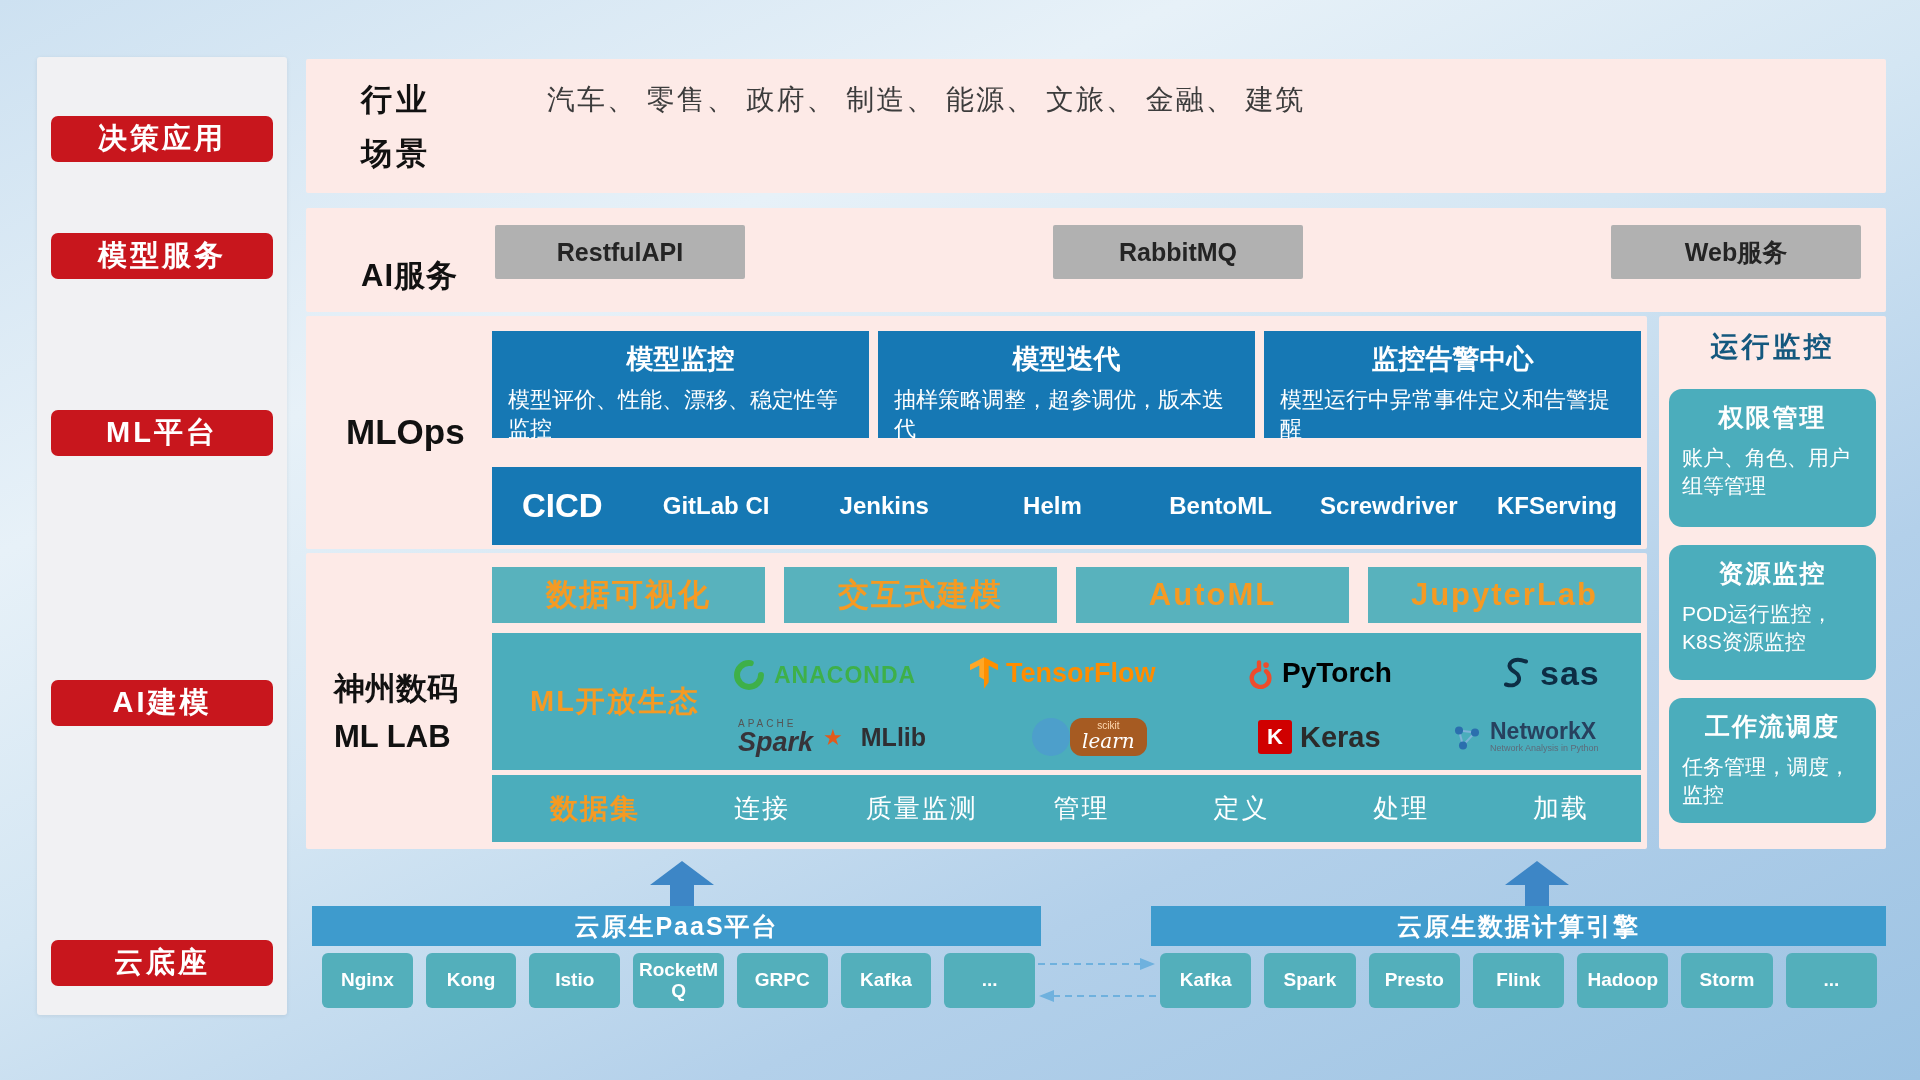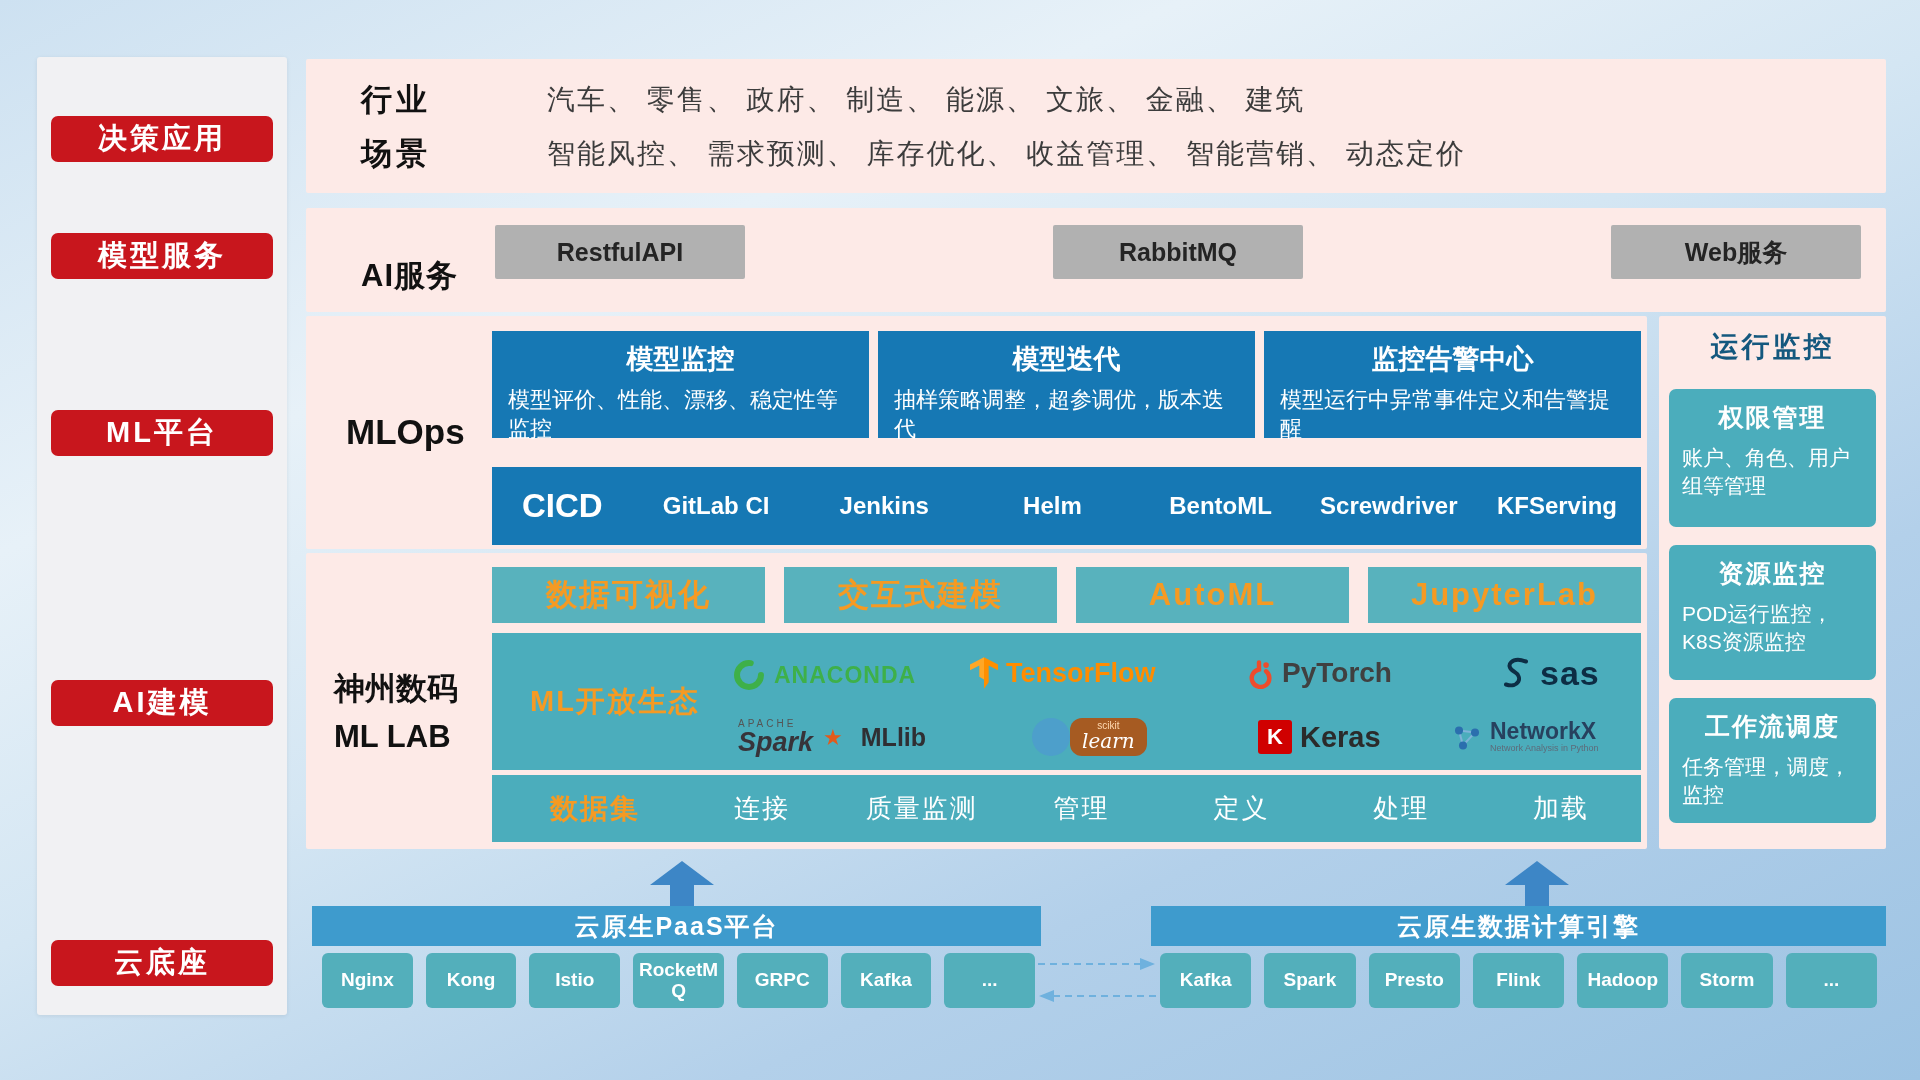--- a/index.html
+++ b/index.html
@@ -69,21 +69,21 @@
   .lab-topbtns { position:absolute; left:186px; top:14px; width:1149px; height:56px;
                  display:flex; gap:19px; }
   .teal-btn { flex:1; background:#58b2bd; color:#f59a23; display:flex; align-items:center;
               justify-content:center; font-size:31px; font-weight:bold; letter-spacing:2px; }
   .eco-box { position:absolute; left:186px; top:80px; width:1149px; height:137px; background:#4badbc; }
   .eco-title { position:absolute; left:38px; top:50%; transform:translateY(-50%);
                color:#f59a23; font-size:29px; font-weight:bold; letter-spacing:2px; }
   .logo { position:absolute; transform:translateY(-50%); display:flex; align-items:center; gap:8px; white-space:nowrap; }
   .anaconda-text { color:#3eb049; font-weight:bold; font-size:23px; letter-spacing:1px; }
   .tf-text  { color:#ff8c00; font-weight:bold; font-size:27px; }
-  .pt-text  { color:#404040; font-weight:bold; font-size:28px; }
+  .pt-text  { color:#000000; font-weight:bold; font-size:28px; }
   .sas-text { color:#0d2d44; font-weight:bold; font-size:34px; letter-spacing:1px; }
   .spark-stack { display:flex; flex-direction:column; line-height:1; }
   .spark-apache { font-size:10px; color:#555; letter-spacing:3px; }
   .spark-word { font-size:27px; font-weight:bold; font-style:italic; color:#37343a; }
   .spark-star { color:#e25a1c; font-size:22px; margin-left:2px; }
   .mllib-text { font-size:25px; font-weight:bold; color:#2f2f33; margin-left:10px; }
   .sk-circle { width:38px; height:38px; border-radius:50%; background:#4d9fcb; display:inline-block; }
   .sk-badge { margin-left:-8px; background:#a65b22; border-radius:12px; padding:3px 12px 5px;
               display:flex; flex-direction:column; align-items:center; line-height:1; }
   .sk-small { font-size:10px; color:#ffd9b0; }
@@ -96,21 +96,21 @@
   .nx-sub { font-size:9px; color:#5d6b7a; }
   .dataset-bar { position:absolute; left:186px; top:222px; width:1149px; height:67px;
                  background:#4badbc; display:flex; align-items:center; }
   .ds-title { width:190px; padding-left:58px; color:#f59a23; font-size:28px; font-weight:bold; letter-spacing:2px; }
   .ds-item { flex:1; text-align:center; color:#fff; font-size:26px; letter-spacing:2px; }
 
   
   .monitor-title { position:absolute; top:12px; width:100%; text-align:center;
                    color:#14587e; font-size:28px; font-weight:bold; letter-spacing:3px; }
   .monitor-card { position:absolute; left:10px; width:207px; background:#4badbc; color:#fff;
-                  border-radius:7px; padding:12px 13px 8px; }
+                  border-radius:13px; padding:12px 13px 8px; }
   .mc1 { top:73px;  height:138px; }
   .mc2 { top:229px; height:135px; }
   .mc3 { top:382px; height:125px; }
   .mc-title { text-align:center; font-size:25px; font-weight:bold; letter-spacing:2px; margin-bottom:10px; }
   .mc-desc  { font-size:21px; line-height:1.35; }
 
   
   .up-arrow { position:absolute; top:861px; }
   .bottom-bar { position:absolute; top:906px; height:40px; background:#3e9bcd; color:#fff;
                 display:flex; align-items:center; justify-content:center;
@@ -138,21 +138,20 @@
     <div class="red-btn" style="top:883px">云底座</div>
   </div>
 
   <div class="panel p-industry">
     <div class="industry-row r1">
       <span class="row-label">行业</span>
       <span class="row-value">汽车、 零售、 政府、 制造、 能源、 文旅、 金融、 建筑</span>
     </div>
     <div class="industry-row r2">
       <span class="row-label">场景</span>
-      <span class="row-value">智能风控、 需求预测、 库存优化、 收益管理、 智能营销、 动态定价</span>
     </div>
   </div>
 
   <div class="panel p-aiservice">
     <div class="ais-label">AI服务</div>
     <div class="gray-btn-row">
       <div class="gray-btn">RestfulAPI</div>
       <div class="gray-btn">RabbitMQ</div>
       <div class="gray-btn">Web服务</div>
     </div>

